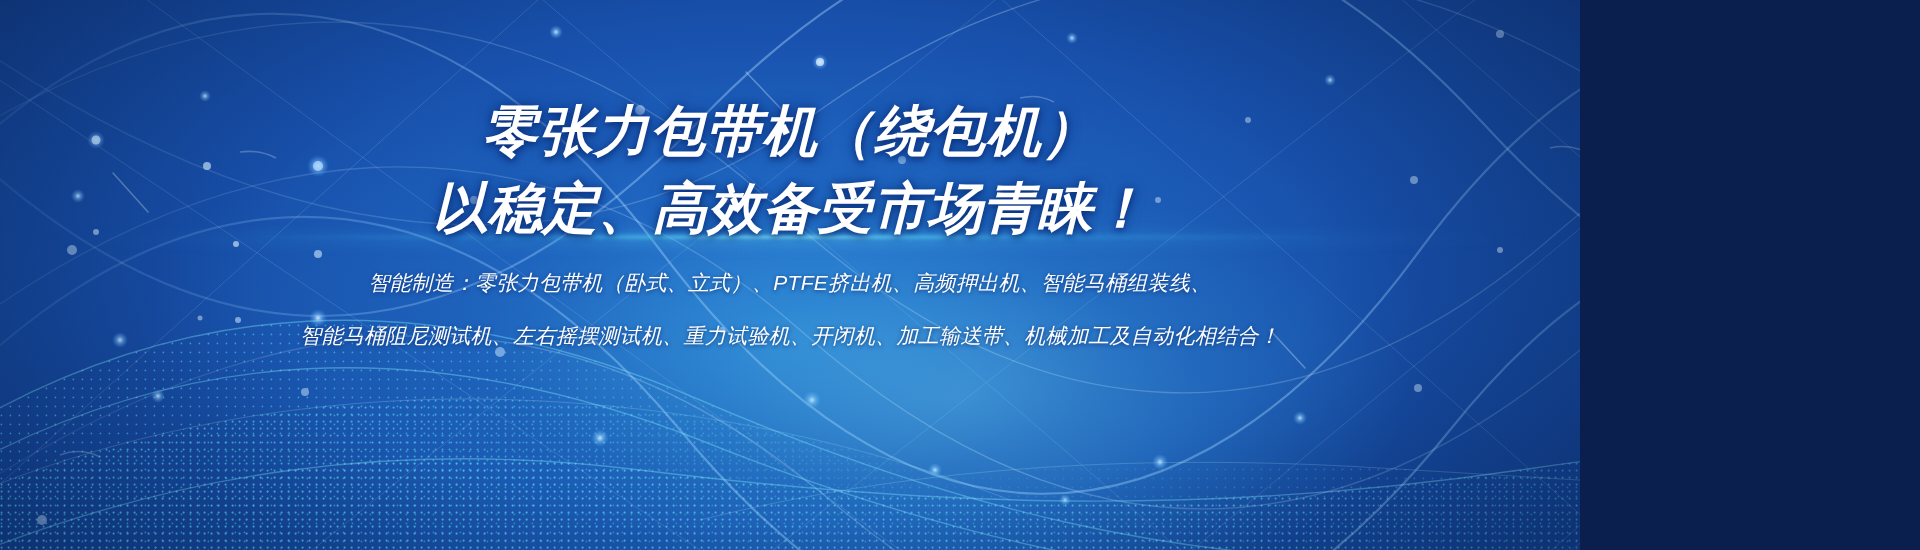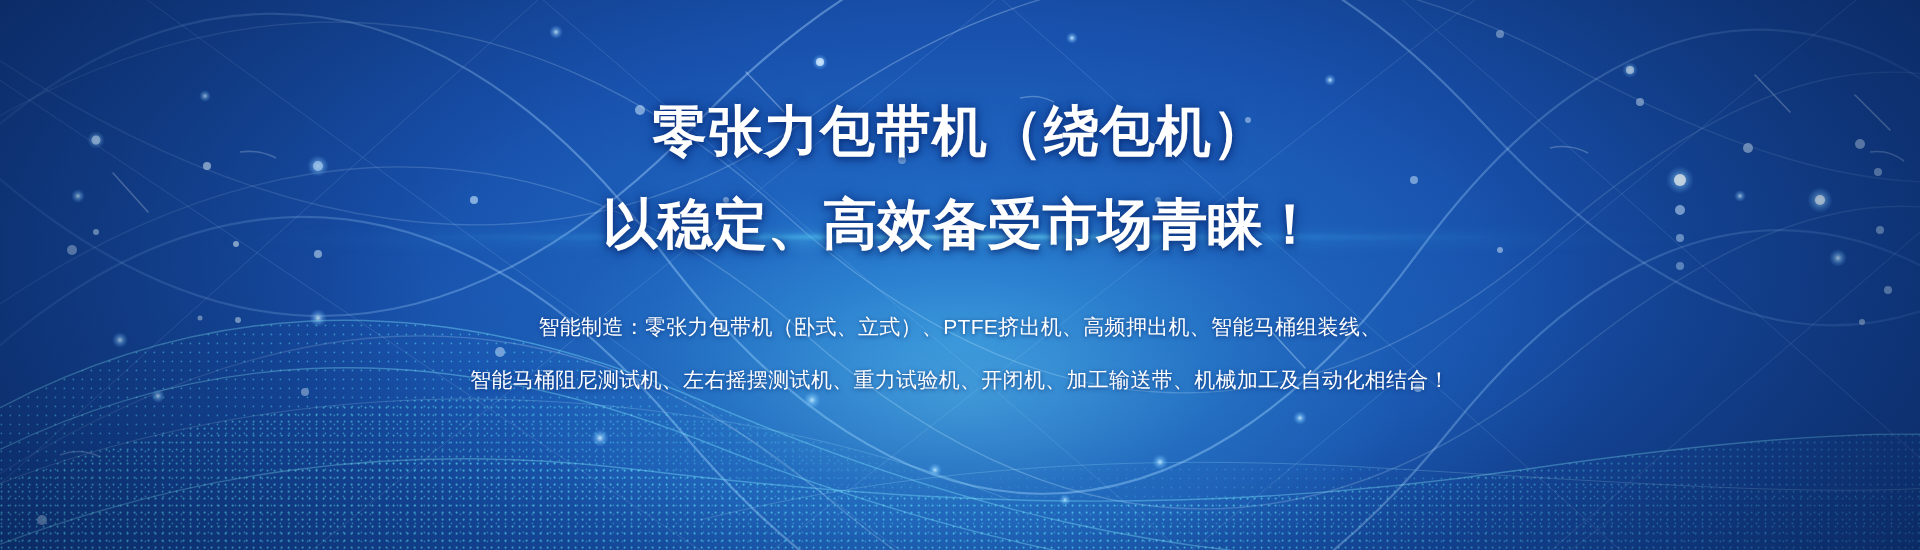--- a/index.html
+++ b/index.html
@@ -6,27 +6,28 @@
     margin: 0;
     padding: 0;
     background: #0a1f4d;
   }
   body {
     font-family: "Liberation Sans", "DejaVu Sans", sans-serif;
   }
 
   #banner {
     position: relative;
-    width: 1920px;
+    width: 1580px;
     height: 550px;
     overflow: hidden;
     background:
       radial-gradient(ellipse 900px 420px at 50% 62%, rgba(60,170,230,0.55) 0%, rgba(40,130,210,0.30) 35%, rgba(20,70,160,0.0) 72%),
       radial-gradient(ellipse 1500px 700px at 50% 45%, #1d5fc0 0%, #174ea8 40%, #113d88 70%, #0d2f6e 100%),
       linear-gradient(180deg, #0c2a63 0%, #14429a 30%, #1a58b4 55%, #14418f 80%, #0e2f6d 100%);
+    font-style: italic;
   }
 
   
   #vignette {
     position: absolute;
     inset: 0;
     background:
       radial-gradient(ellipse 1300px 620px at 50% 50%, rgba(0,0,0,0) 40%, rgba(5,22,62,0.55) 100%);
     pointer-events: none;
   }
@@ -83,33 +84,33 @@
     font-size: 55px;
     line-height: 1.0;
     letter-spacing: 1px;
     text-align: center;
     text-shadow:
       0 0 14px rgba(10,50,130,0.85),
       0 2px 6px rgba(5,30,95,0.75);
     white-space: nowrap;
   }
   #title-line-1 { margin-top: 104px; }
-  #title-line-2 { margin-top: 38px; letter-spacing: 0px; }
+  #title-line-2 { margin-top: 22px; letter-spacing: 0px; }
 
   .subtitle-line {
     color: #ffffff;
     font-weight: 400;
     font-size: 21px;
     line-height: 1.0;
     letter-spacing: 0.3px;
     text-align: center;
     text-shadow: 0 1px 4px rgba(8,40,110,0.8);
     white-space: nowrap;
   }
-  #subtitle-line-1 { margin-top: 64px; }
+  #subtitle-line-1 { margin-top: 36px; }
   #subtitle-line-2 { margin-top: 32px; }
 </style>
 </head>
 <body>
 
 <div id="banner">
 
   <svg class="layer" viewBox="0 0 1920 550" preserveAspectRatio="none" xmlns="http://www.w3.org/2000/svg">
     <defs>
       <linearGradient id="arcFade" x1="0" y1="0" x2="1" y2="0">

